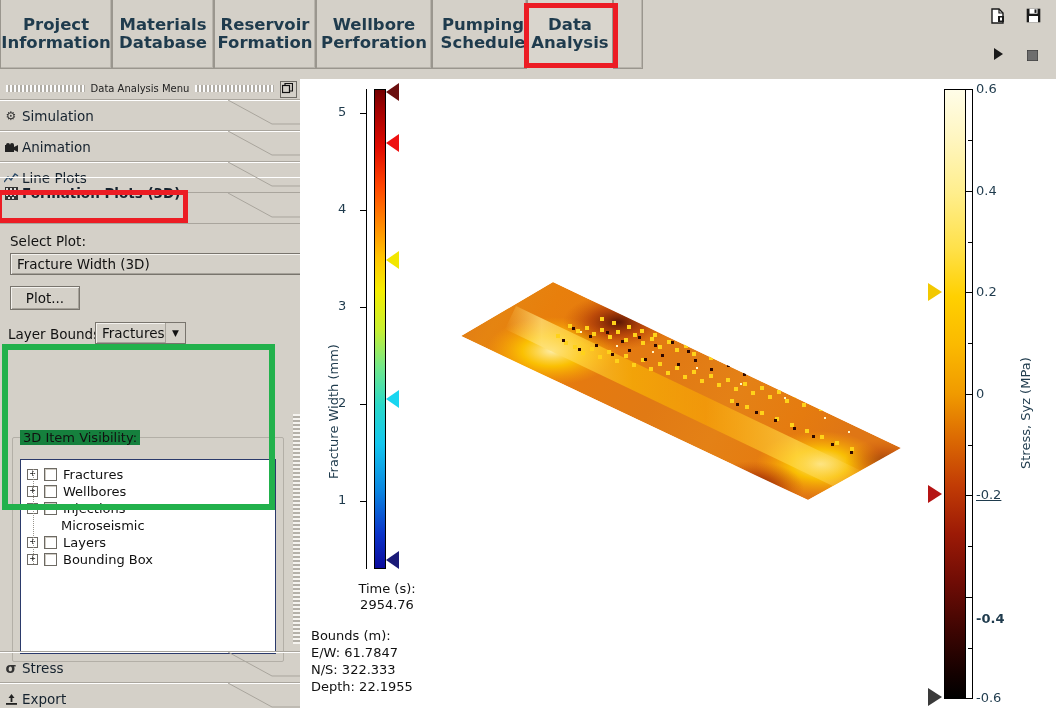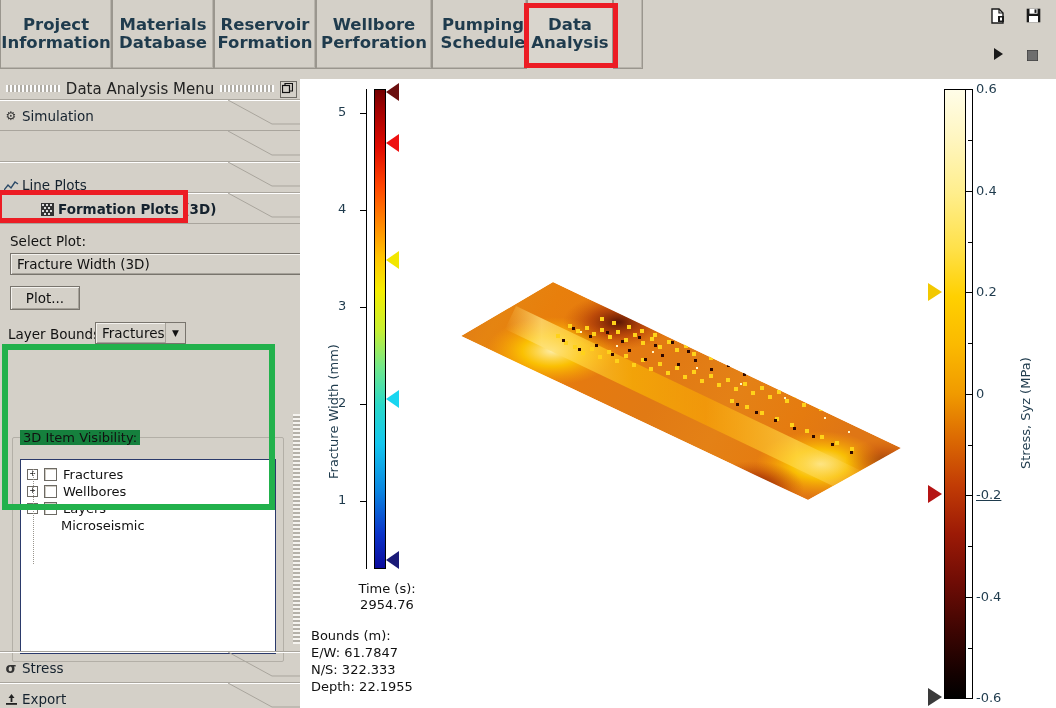--- a/index.html
+++ b/index.html
@@ -36,21 +36,21 @@
   
   .tb-icon{position:absolute;color:#2b2b2b;}
   
   #sidebar{
     position:absolute;left:0;top:79px;width:300px;height:629px;
     background:#d4d0c8;
   }
   #menu-header{
     position:absolute;left:0;top:0;width:300px;height:19px;
     display:flex;align-items:center;justify-content:center;
-    font-size:15px;color:#222;background:#d4d0c8;
+    font-size:10px;color:#222;background:#d4d0c8;
   }
   .dots{
     flex:1;height:7px;margin:0 6px;
     background-image:repeating-linear-gradient(90deg,#ffffff 0 2px,#b0aca4 2px 4px),
                      repeating-linear-gradient(0deg,#ffffff 0 2px,#b0aca4 2px 4px);
     background-size:4px 4px;
     opacity:.95;
   }
   #float-btn{
     position:absolute;right:3px;top:2px;width:15px;height:15px;
@@ -240,33 +240,44 @@
     </div>
   </div>
 
   <div class="acc-sep" style="top:20px;"></div>
   <div class="acc-item" style="top:21px;">
     <span class="ico">⚙</span>
     <span class="lbl">Simulation</span>
   </div>
 
   <div class="acc-sep" style="top:51px;"></div>
+  <div class="acc-item" style="top:52px;">
+    <span class="ico">
+      <svg width="13" height="10" viewBox="0 0 13 10" style="vertical-align:middle">
+        <rect x="0" y="2" width="9" height="7" fill="#222"></rect>
+        <circle cx="3" cy="2" r="2" fill="#222"></circle>
+          <circle cx="7" cy="2" r="2" fill="#222"></circle>
+        <path d="M9 4 L13 2 V9 L9 7 Z" fill="#222"></path>
+      </svg>
+    </span>
+    <span class="lbl">Animation</span>
+  </div>
 
   <div class="acc-sep" style="top:82px;"></div>
-  <div class="acc-item" style="top:83px;align-items:flex-end;">
+  <div class="acc-item" style="top:83px;">
     <span class="ico">
       <svg width="15" height="11" viewBox="0 0 15 11" style="vertical-align:middle">
         <polyline points="0,9 4,4 7,7 11,1 14,3" fill="none" stroke="#2b4a68" stroke-width="1.4"></polyline>
       </svg>
     </span>
     <span class="lbl">Line Plots</span>
   </div>
 
   <div class="acc-sep" style="top:113px;"></div>
-  <div class="acc-item sel" style="top:114px;margin-left:36px;">
+  <div class="acc-item sel" style="top:98px;">
     <span class="ico">
       <svg width="13" height="13" viewBox="0 0 13 13" style="vertical-align:middle">
         <rect x="0" y="0" width="13" height="13" fill="#333"></rect>
         <g fill="#ddd">
           <rect x="1" y="1" width="2" height="2"></rect>
             <rect x="5" y="1" width="2" height="2"></rect>
             <rect x="9" y="1" width="2" height="2"></rect>
           <rect x="3" y="4" width="2" height="2"></rect>
             <rect x="7" y="4" width="2" height="2"></rect>
           <rect x="1" y="7" width="2" height="2"></rect>
@@ -317,26 +328,36 @@
       <span>Fractures</span>
     </div>
     <div class="tree-row">
       <span class="exp">+</span>
       <span class="cbx"></span>
       <span>Wellbores</span>
     </div>
     <div class="tree-row">
       <span class="exp">+</span>
       <span class="cbx"></span>
-      <span>Layers</span>
+      <span>Injections</span>
     </div>
     <div class="tree-row">
       <span class="exp blank"></span>
       <span class="cbx none"></span>
       <span>Microseismic</span>
+    </div>
+    <div class="tree-row">
+      <span class="exp">+</span>
+      <span class="cbx"></span>
+      <span>Layers</span>
+    </div>
+    <div class="tree-row">
+      <span class="exp">+</span>
+      <span class="cbx"></span>
+      <span>Bounding Box</span>
     </div>
   </div>
 
   <div class="panel-highlight" style="left:2px;top:265px;width:273px;height:166px;border:6px solid #22b14c;"></div>
 
   <div id="splitter"></div>
 
   <div class="acc-sep" style="top:572px;"></div>
   <div class="acc-item" style="top:573px;">
     <span class="ico" style="font-weight:bold;font-size:14px;">σ</span>
@@ -610,21 +631,21 @@
   <div class="ticklabel" style="left:676px;top:2px;">0.6</div>
   <div class="tick" style="left:666px;top:112px;width:7px;"></div>
   <div class="ticklabel" style="left:676px;top:104px;">0.4</div>
   <div class="tick" style="left:666px;top:213px;width:7px;"></div>
   <div class="ticklabel" style="left:676px;top:205px;">0.2</div>
   <div class="tick" style="left:666px;top:315px;width:7px;"></div>
   <div class="ticklabel" style="left:676px;top:307px;">0</div>
   <div class="tick" style="left:666px;top:416px;width:7px;"></div>
   <div class="ticklabel" style="left:676px;top:408px;text-decoration:underline;">-0.2</div>
   <div class="tick" style="left:666px;top:518px;width:7px;"></div>
-  <div class="ticklabel" style="left:676px;top:510px;">-0.4</div>
+  <div class="ticklabel" style="left:676px;top:532px;font-weight:bold;">-0.4</div>
   <div class="tick" style="left:666px;top:619px;width:7px;"></div>
   <div class="ticklabel" style="left:676px;top:611px;">-0.6</div>
 
   <div class="tick" style="left:668px;top:61px;width:5px;"></div>
   <div class="tick" style="left:668px;top:163px;width:5px;"></div>
   <div class="tick" style="left:668px;top:264px;width:5px;"></div>
   <div class="tick" style="left:668px;top:366px;width:5px;"></div>
   <div class="tick" style="left:668px;top:467px;width:5px;"></div>
   <div class="tick" style="left:668px;top:569px;width:5px;"></div>
 

